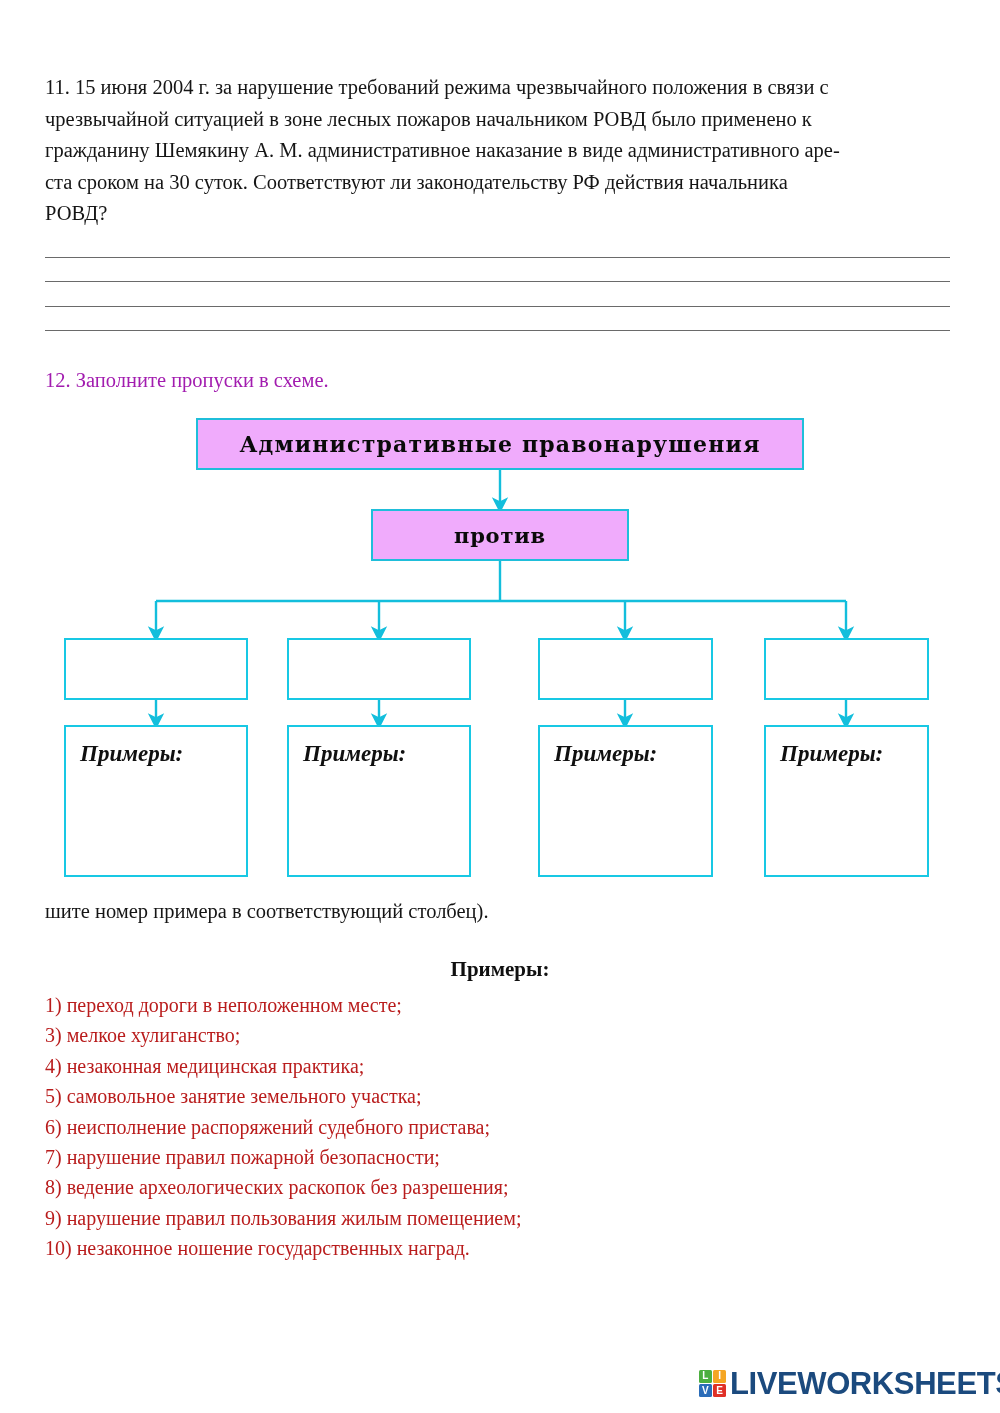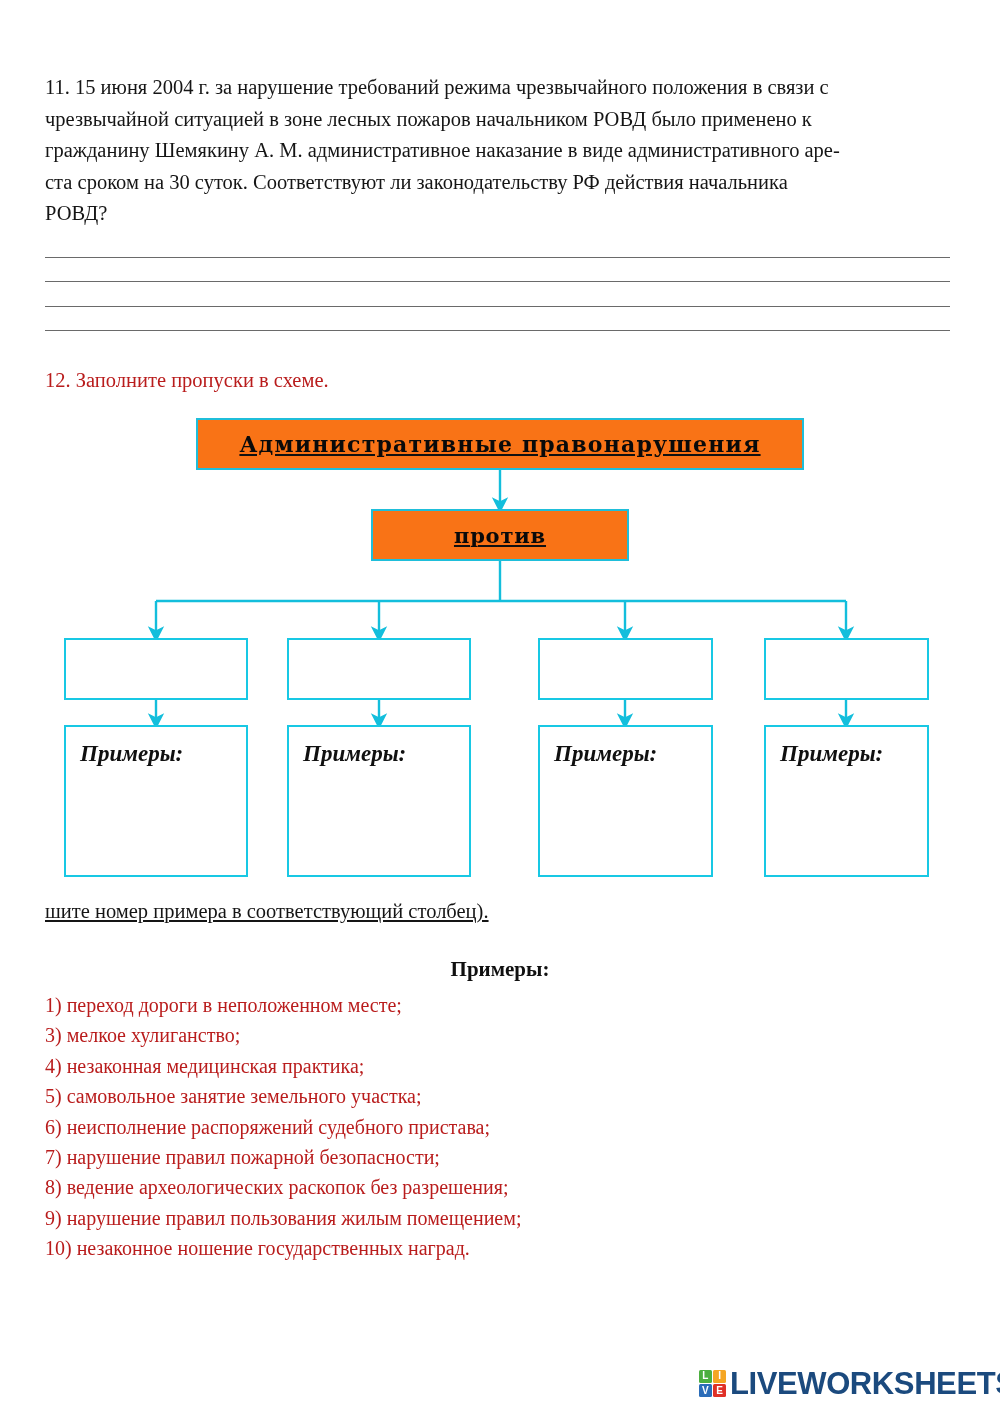--- a/index.html
+++ b/index.html
@@ -50,21 +50,21 @@
     border-bottom: 1.4px solid #6a6a6a;
   }
 
   
   .q12 {
     position: absolute;
     left: 45px;
     top: 366px;
     font-size: 20.5px;
     line-height: 28px;
-    color: #b91c1c;
+    color: #a21caf;
   }
 
   
   .diagram {
     position: absolute;
     left: 0;
     top: 405px;
     width: 1000px;
     height: 480px;
   }
@@ -74,23 +74,22 @@
     width: 1000px;
     height: 480px;
   }
 
   .node {
     position: absolute;
     border: 2.2px solid #18C8E4;
     background: #ffffff;
   }
   .node.filled {
-    background: #f97316;
+    background: #f0abfc;
     border-color: #1FBEDA;
-    text-decoration: underline;
   }
   .node-title {
     left: 196px;
     top: 13px;
     width: 608px;
     height: 52px;
     display: flex;
     align-items: center;
     justify-content: center;
   }
@@ -137,21 +136,21 @@
   .match-text {
     position: absolute;
     left: 45px;
     top: 896px;
     width: 905px;
     font-size: 20.5px;
     line-height: 30px;
     text-align: justify;
     color: #151515;
   }
-  .match-text .lastline { text-align: left; text-decoration: underline; }
+  .match-text .lastline { text-align: left; }
 
   .examples-heading {
     position: absolute;
     left: 0;
     top: 957px;
     width: 1000px;
     text-align: center;
     font-size: 21px;
     font-weight: bold;
     color: #101010;

